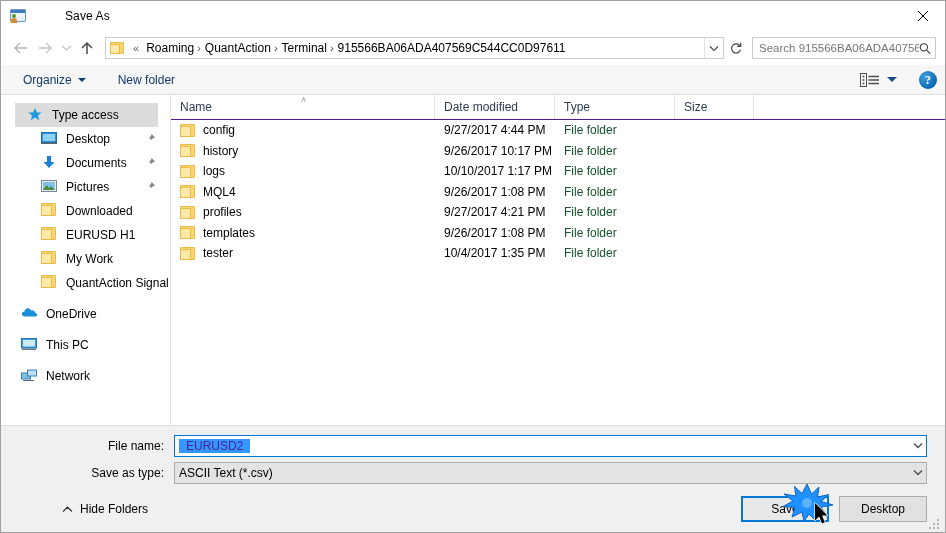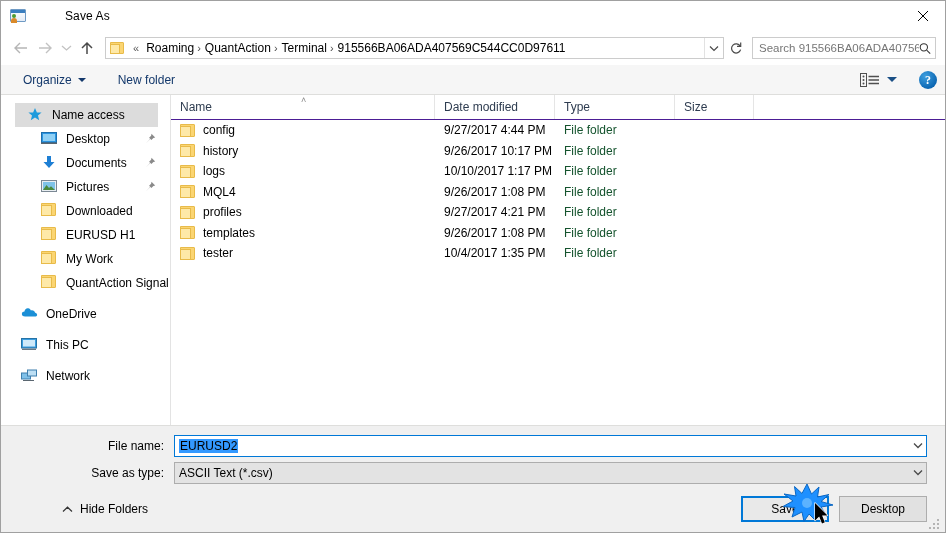--- a/index.html
+++ b/index.html
@@ -272,21 +272,21 @@
     background: #fff; border: 1px solid #0078d7;
   }
   .combo.filetype {
     background: #e3e3e3; border: 1px solid #adadad;
   }
   .combo .val {
     flex: 1 1 auto; padding-left: 4px; font-size: 12px;
     white-space: nowrap; overflow: hidden;
   }
   .combo .val .sel {
-    background: #3399ff; color: #000000; padding: 1px 1px; text-align: right;
+    background: #3399ff; color: #4c1d95; padding: 1px 7px; text-align: right;
   }
   .combo .arrow {
     width: 17px; flex: none; display: flex;
     align-items: center; justify-content: center;
   }
   .btn-row {
     height: 46px; display: flex; align-items: center;
     padding: 0 18px 0 14px; position: relative;
   }
   .hide-folders {
@@ -427,21 +427,21 @@
   <div class="body-area">
 
     <div class="sidebar">
 
       <div class="side-item selected">
         <span class="side-ico">
           <svg width="16" height="15" viewBox="0 0 16 15">
             <path d="M8 1 L9.9 5.4 L14.6 5.6 L11 8.6 L12.2 13.2 L8 10.6 L3.8 13.2 L5 8.6 L1.4 5.6 L6.1 5.4 Z" fill="#1e9bdc"></path>
           </svg>
         </span>
-        <span class="side-label">Name access</span>
+        <span class="side-label">Type access</span>
       </div>
 
       <div class="side-item indent">
         <span class="side-ico">
           <svg width="16" height="14" viewBox="0 0 16 14">
             <rect x="0.5" y="1.5" width="15" height="10" fill="#2b94e0" stroke="#1b6fae"></rect>
             <rect x="2" y="3" width="12" height="7" fill="#8fd0f5"></rect>
             <rect x="0" y="11.5" width="16" height="1.5" fill="#5a6670"></rect>
           </svg>
         </span>

